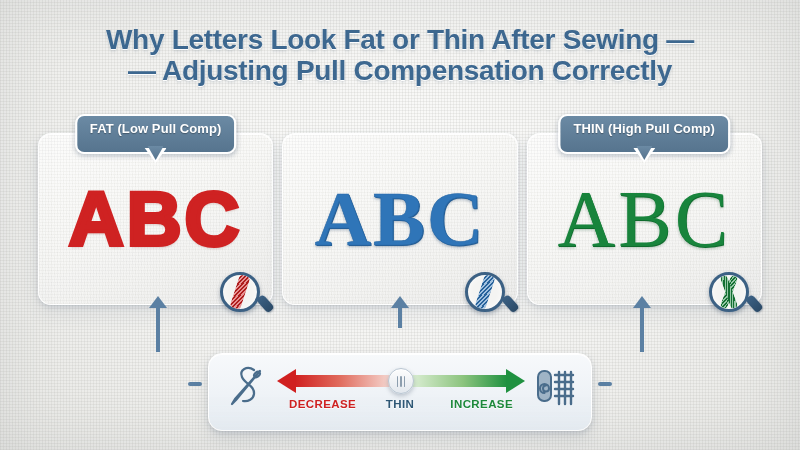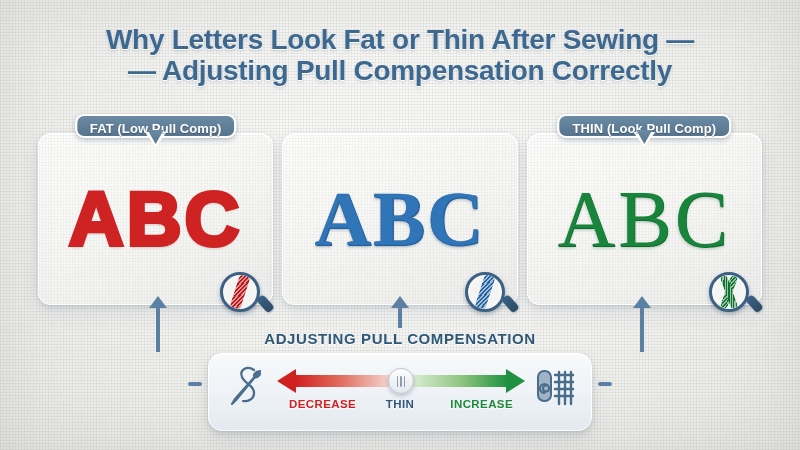--- a/index.html
+++ b/index.html
@@ -129,21 +129,21 @@
     mix-blend-mode: overlay;
     opacity: 0.55;
   }
 
   
   .callout {
     position: absolute;
     top: -20px;
     left: 50%;
     transform: translateX(-50%);
-    padding: 5px 13px 0;
+    padding: 5px 13px 16px;
     border-radius: 9px;
     color: #ffffff;
     font-size: 13px;
     font-weight: bold;
     letter-spacing: 0.1px;
     white-space: nowrap;
     border: 2px solid #ffffff;
     box-shadow: 0 2px 5px rgba(50,70,95,0.30);
     text-shadow: 0 1px 1px rgba(0,0,0,0.30);
     z-index: 5;
@@ -429,21 +429,21 @@
         <div class="mag-lens thr-blue">
           <span class="thread"></span>
         </div>
         <div class="mag-handle"></div>
       </div>
     </div>
 
     <div class="panel">
       <div class="stitch-tex"></div>
       <div class="callout tone-muted">
-        <span>THIN (Look Pull Comp)</span>
+        <span>THIN (High Pull Comp)</span>
         <span class="tail-outline"></span>
         <span class="tail"></span>
       </div>
       <div class="sample thin">ABC</div>
       <div class="magnifier">
         <div class="mag-lens thr-green">
           <span class="thread"></span>
           <span class="thread2"></span>
         </div>
         <div class="mag-handle"></div>
@@ -454,21 +454,20 @@
   <div class="conn" style="left:156px; top:306px; height:46px;">
     <span class="head"></span>
   </div>
   <div class="conn" style="left:398px; top:306px; height:22px;">
     <span class="head"></span>
   </div>
   <div class="conn" style="left:640px; top:306px; height:46px;">
     <span class="head"></span>
   </div>
 
-  <div id="sub-title">ADJUSTING PULL COMPENSATION</div>
 
   <div class="side-dash left"></div>
   <div class="side-dash right"></div>
 
   <div id="slider-card">
 
     <svg id="needle-icon" viewBox="0 0 48 48">
       <g fill="none" stroke="#4a6d8c" stroke-width="2.2" stroke-linecap="round" stroke-linejoin="round">
         <path d="M37 9 L13 38 L9 42 L12 37 Z"></path>
         <ellipse cx="34" cy="12.5" rx="3.2" ry="2.2" transform="rotate(-40 34 12.5)"></ellipse>

